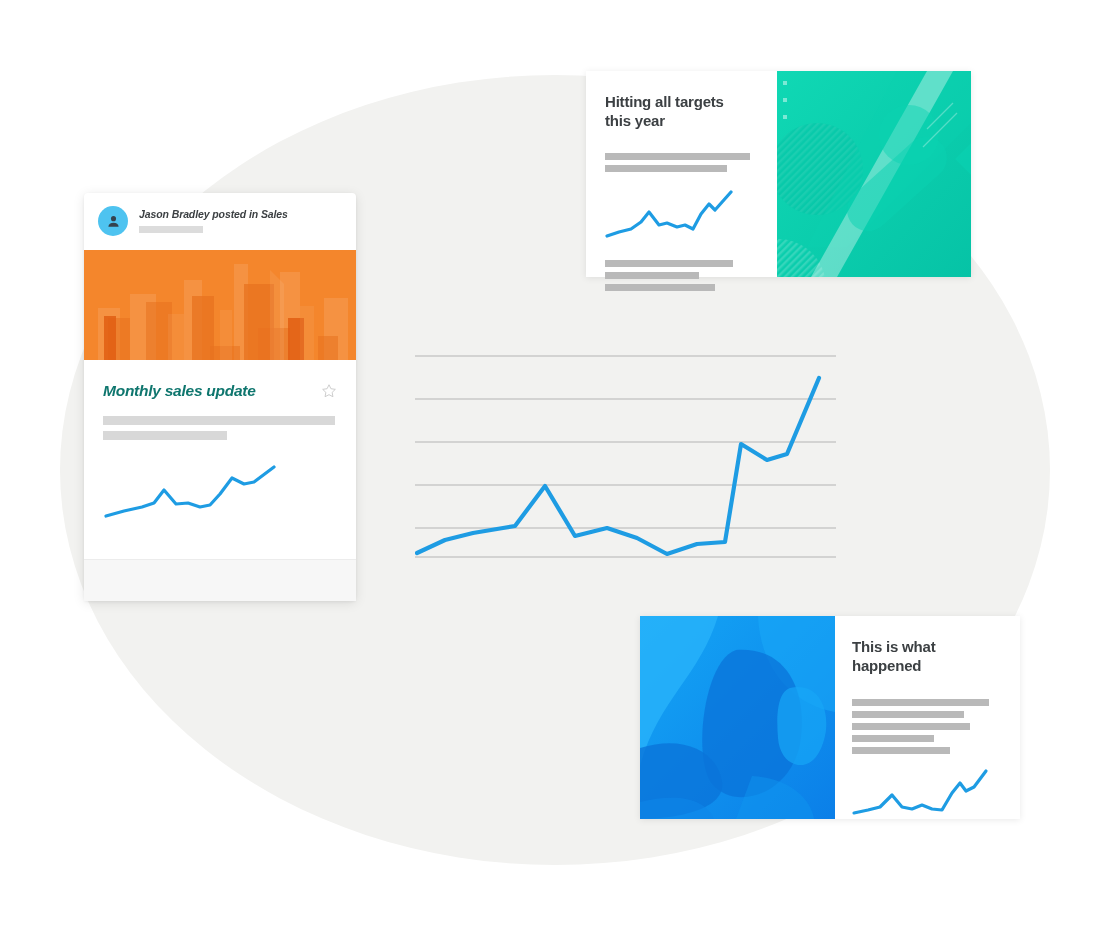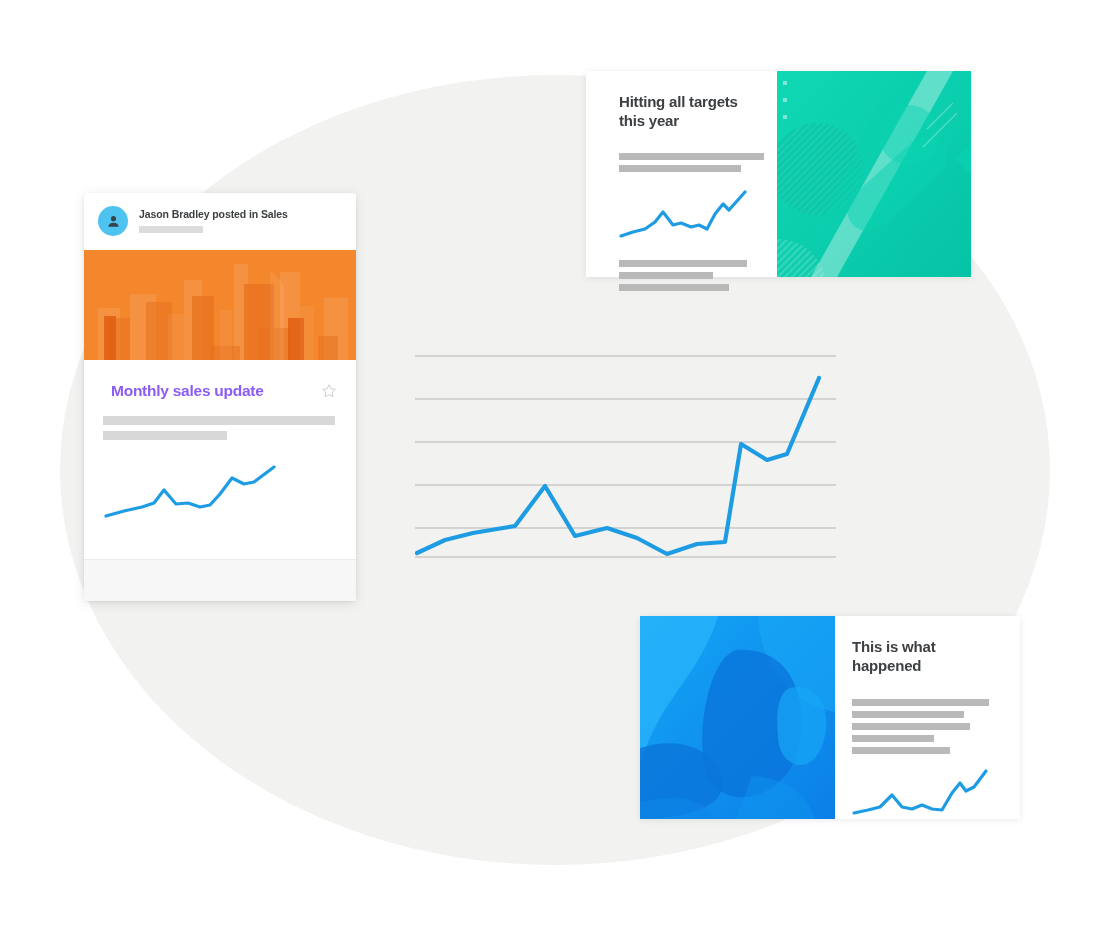--- a/index.html
+++ b/index.html
@@ -16,21 +16,21 @@
     position:absolute;
     left:60px;top:75px;
     width:990px;height:790px;
     background:#f2f2f0;
     border-radius:50% 50% 50% 50%/50% 50% 50% 50%;
     z-index:0;
   }
 
   
   .card{position:absolute;background:#fff;z-index:5;}
-  .shadow-soft{box-shadow:0 2px 12px rgba(0,0,0,.10),0 1px 3px rgba(0,0,0,.06);}
+  .shadow-soft{box-shadow:0 2px 12px rgba(0,0,0,.10),0 1px 3px rgba(0,0,0,.06);font-style:italic;}
   .shadow-flat{box-shadow:0 1px 7px rgba(0,0,0,.09);}
 
   
   #feed-card{
     left:84px;top:193px;width:272px;height:408px;
     border-radius:4px;
   }
   .feed-head{display:flex;align-items:center;padding:13px 14px 0 14px;}
   .avatar{
     width:30px;height:30px;border-radius:50%;
@@ -43,34 +43,34 @@
   .feed-sub{margin-top:7px;height:7px;width:64px;background:#dcdcdc;}
 
   
   .city{
     position:absolute;left:0;top:57px;width:272px;height:110px;
     background:#f4862c;overflow:hidden;
   }
 
   .feed-body{position:absolute;left:0;top:167px;width:272px;}
   .feed-title-row{display:flex;align-items:center;justify-content:space-between;padding:22px 19px 0 19px;}
-  .feed-title{font-size:15.5px;font-weight:700;color:#8b5cf6;letter-spacing:-.25px;margin-left:8px;}
+  .feed-title{font-size:15.5px;font-weight:700;color:#0f766e;letter-spacing:-.25px;}
   .star{width:16px;height:16px;flex:0 0 auto;}
   .bars{padding:16px 19px 0 19px;}
   .bar{height:9px;background:#d8d8d8;margin-bottom:6px;}
   .feed-spark{padding:14px 0 0 0;}
   .feed-foot{
     position:absolute;left:0;bottom:0;width:272px;height:41px;
     background:#f7f7f7;border-top:1px solid #ececec;
   }
 
   
   #targets-card{left:586px;top:71px;width:385px;height:206px;}
   .split{display:flex;height:100%;}
-  .split-txt{width:191px;padding:22px 0 0 33px;box-sizing:border-box;}
+  .split-txt{width:191px;padding:22px 0 0 19px;box-sizing:border-box;}
   .split-art{flex:1;position:relative;overflow:hidden;}
   .h2{font-size:15px;font-weight:700;color:#3c4043;line-height:1.25;letter-spacing:-.2px;}
   .sbar{height:7px;background:#b9b9b9;margin-bottom:5px;}
 
   
   #happened-card{left:640px;top:616px;width:380px;height:203px;}
   .split-rev{display:flex;height:100%;}
 
   
   #center-chart{position:absolute;left:415px;top:348px;width:421px;height:218px;z-index:4;}

